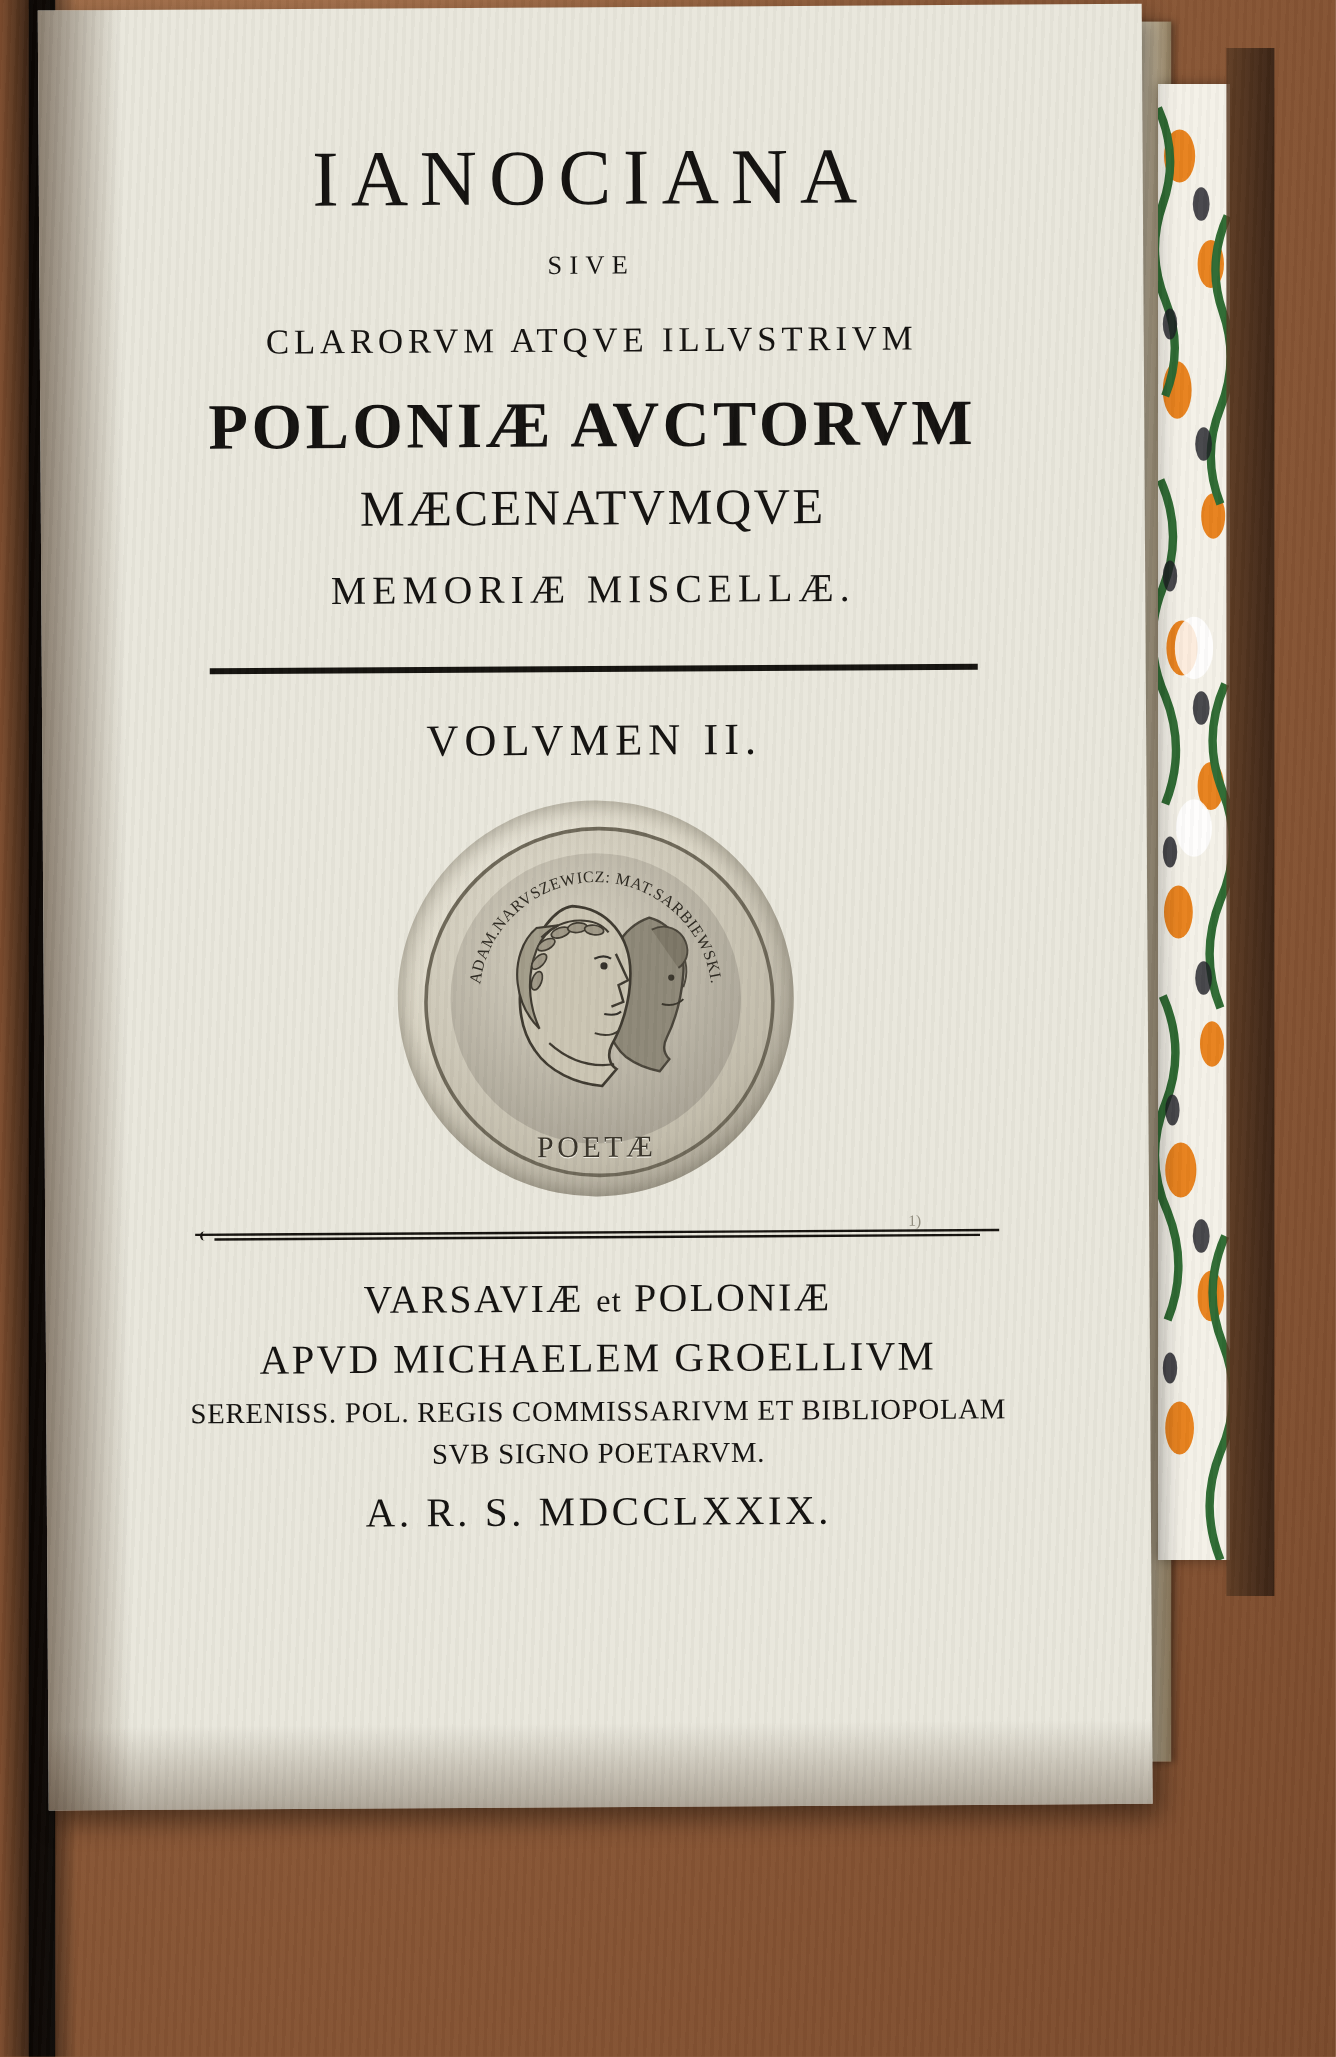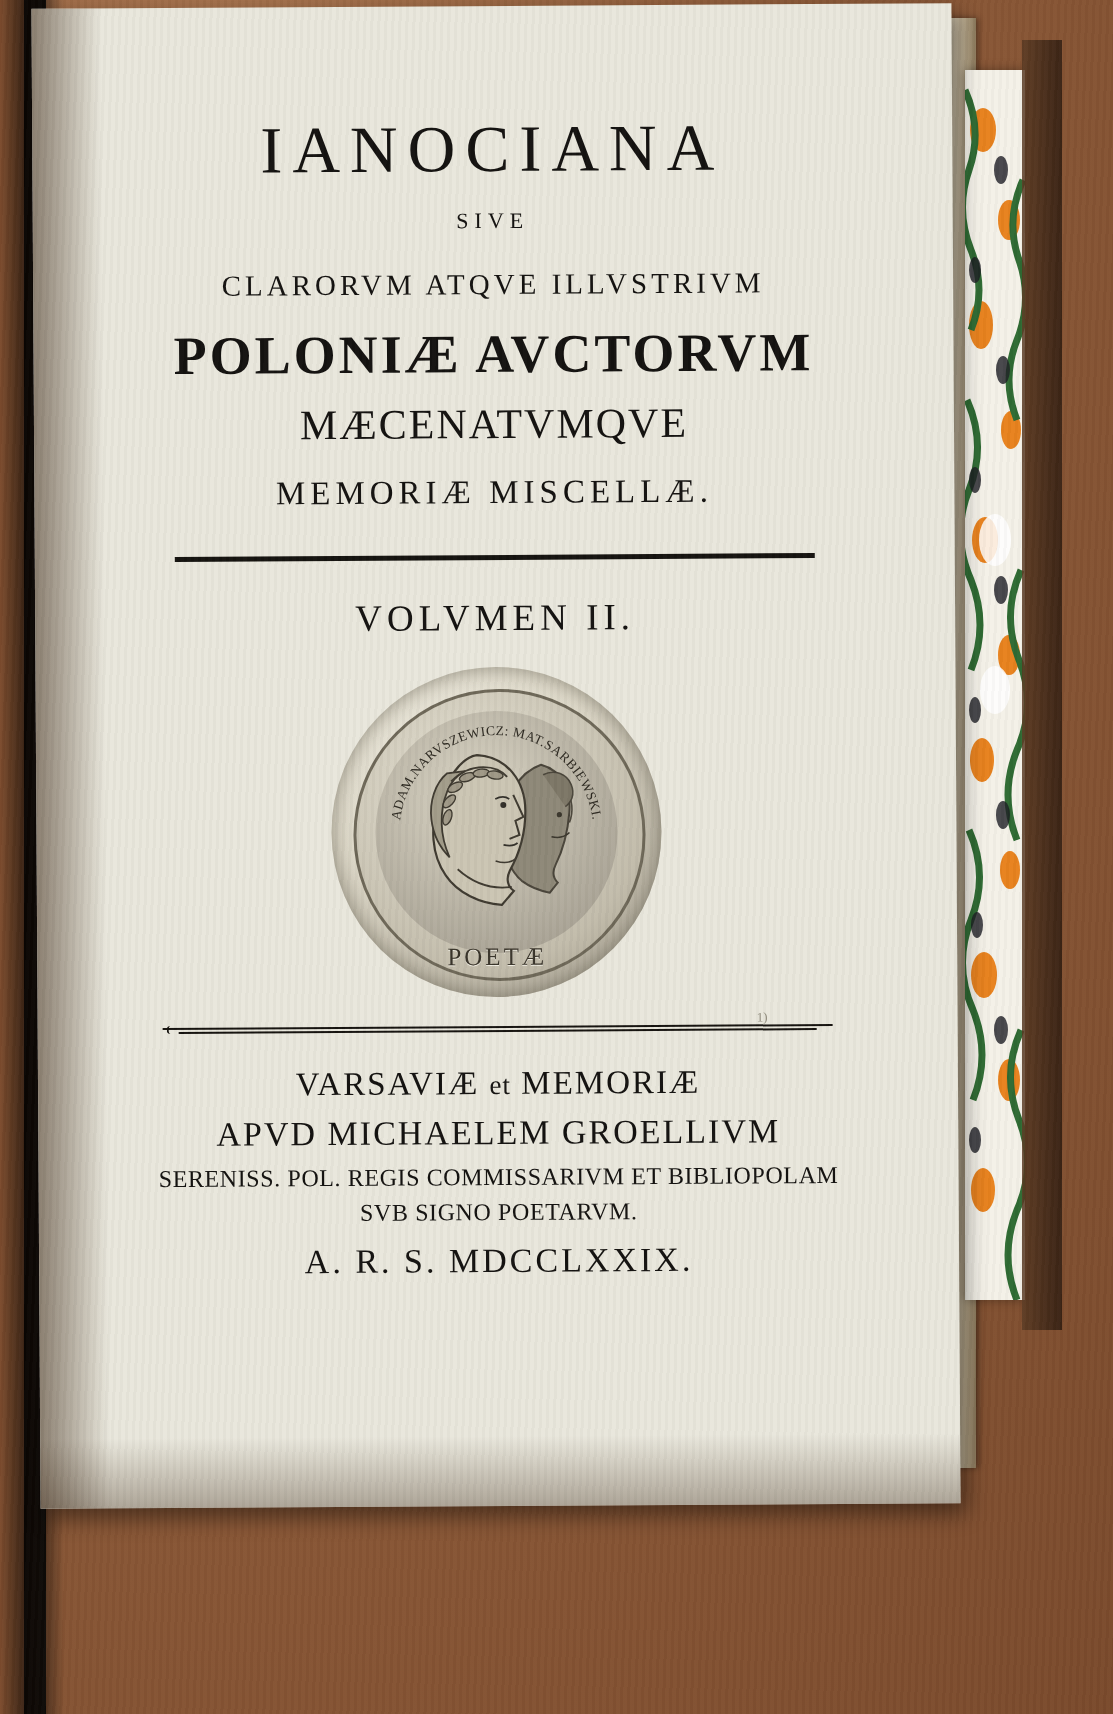--- a/index.html
+++ b/index.html
@@ -360,21 +360,21 @@
 
       <div class="rule-fancy">
         <div class="l1"></div>
           <div class="l2"></div>
           <div class="cap"></div>
       </div>
 
       <div class="imprint1">
         <span>VARSAVIÆ</span>
         <span class="lc">et</span>
-        <span>MEMORIÆ</span>
+        <span>POLONIÆ</span>
       </div>
       <div class="imprint2">APVD MICHAELEM GROELLIVM</div>
       <div class="imprint3">SERENISS. POL. REGIS COMMISSARIVM ET BIBLIOPOLAM</div>
       <div class="imprint4">SVB SIGNO POETARVM.</div>
       <div class="imprint5">A. R. S.   MDCCLXXIX.</div>
 
       <div class="smallmark">1)</div>
       <div class="smallmark2">~</div>
     </div>
   </div>

